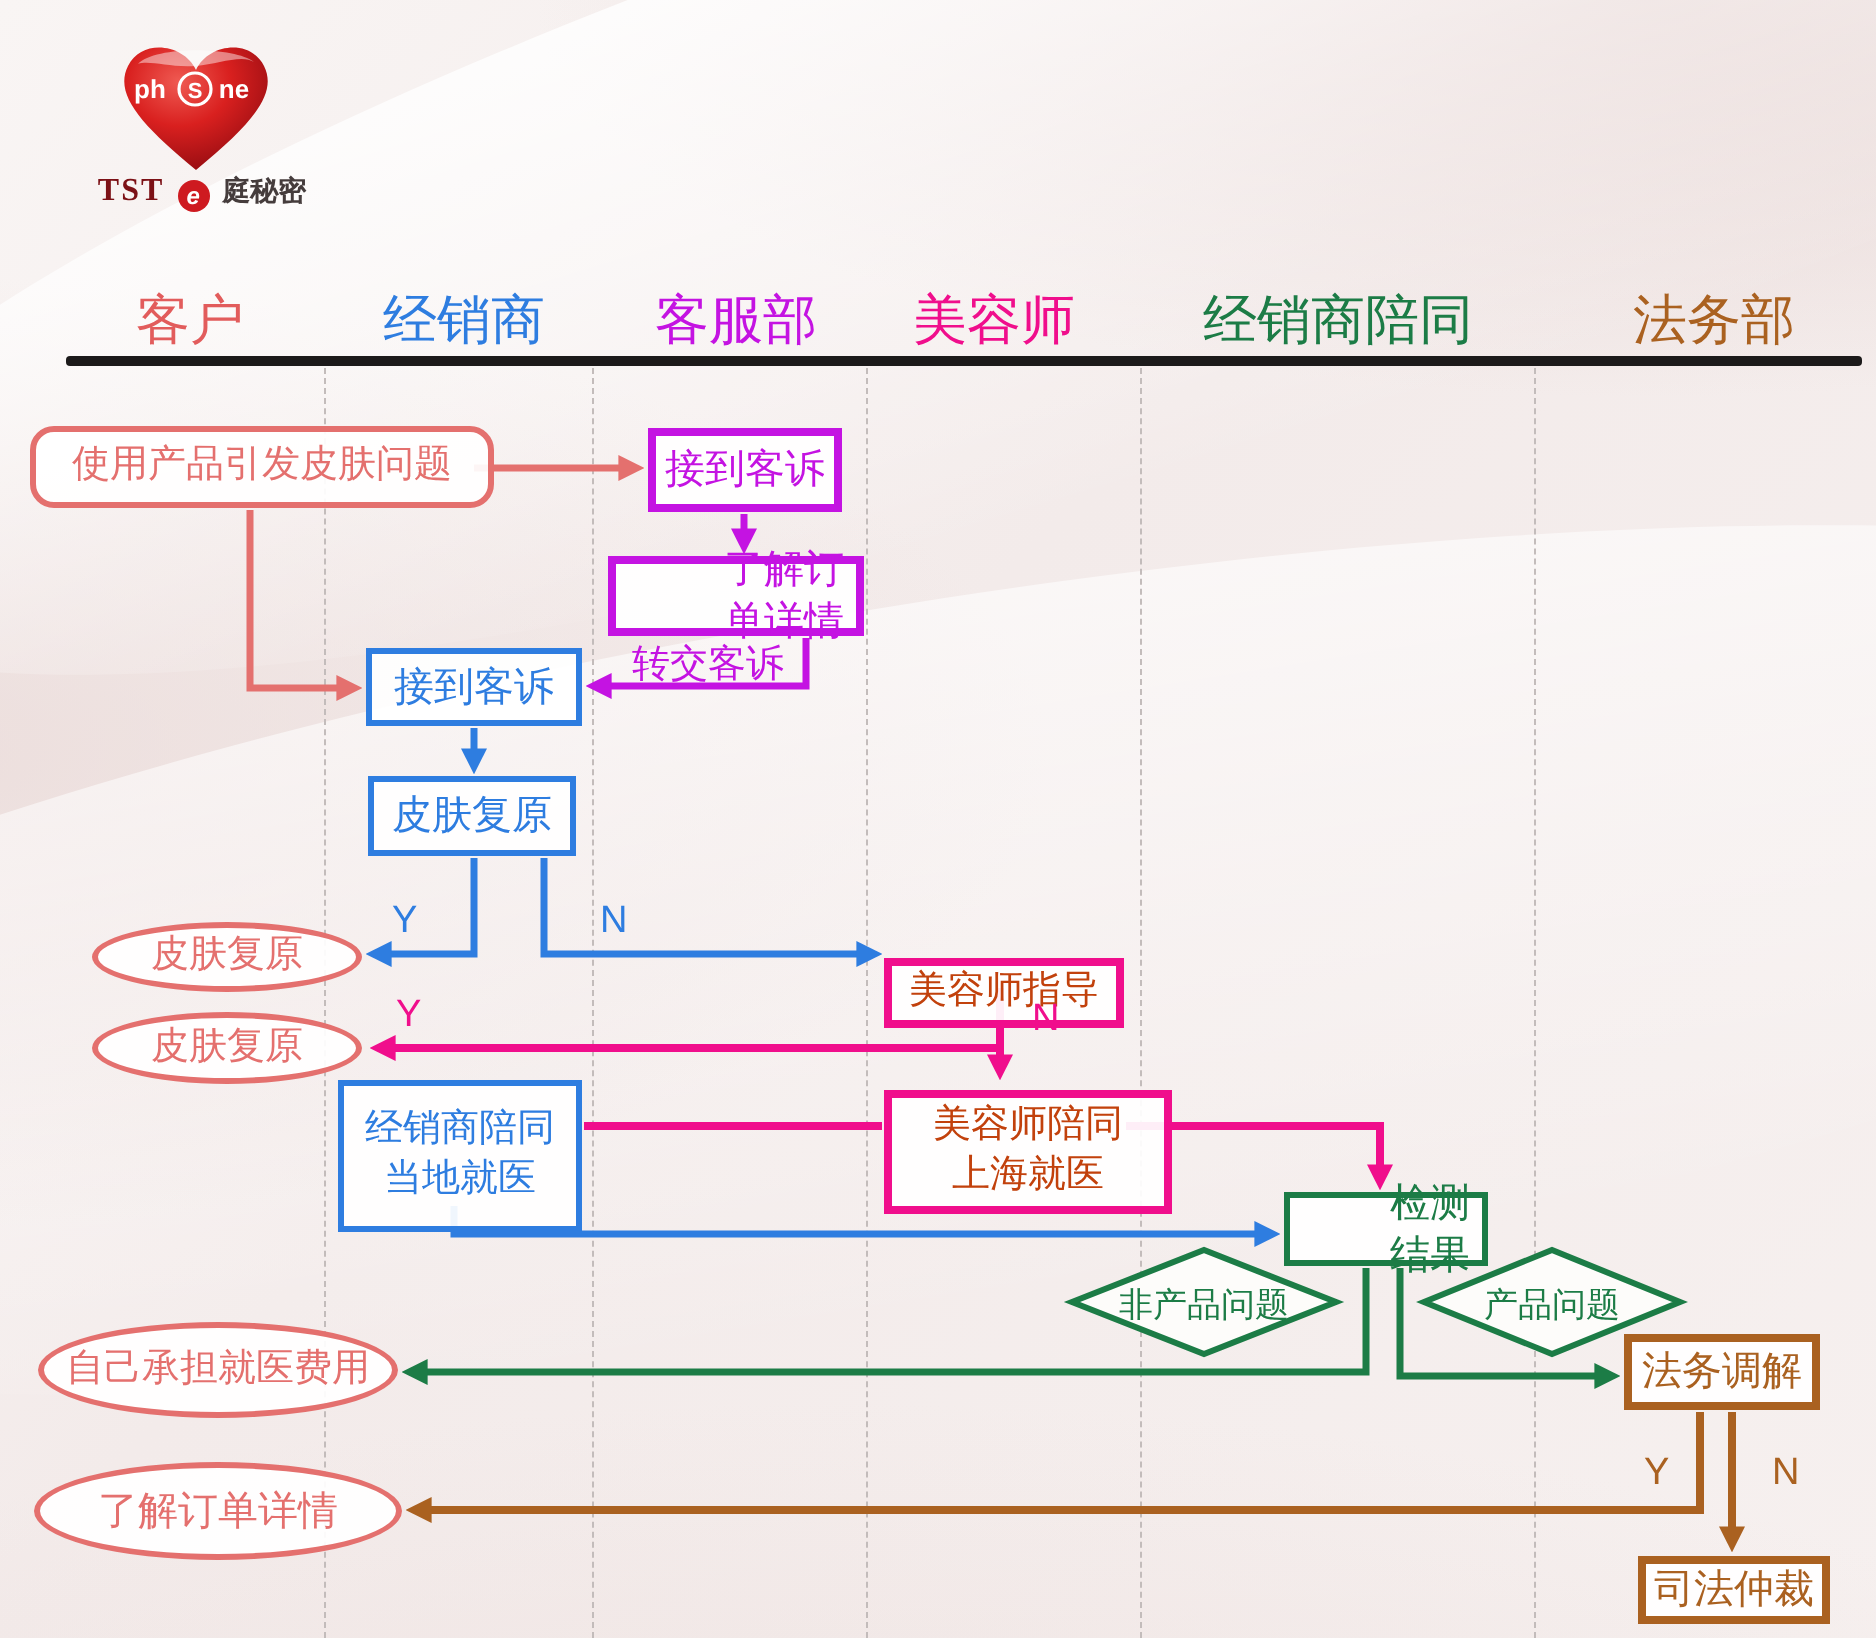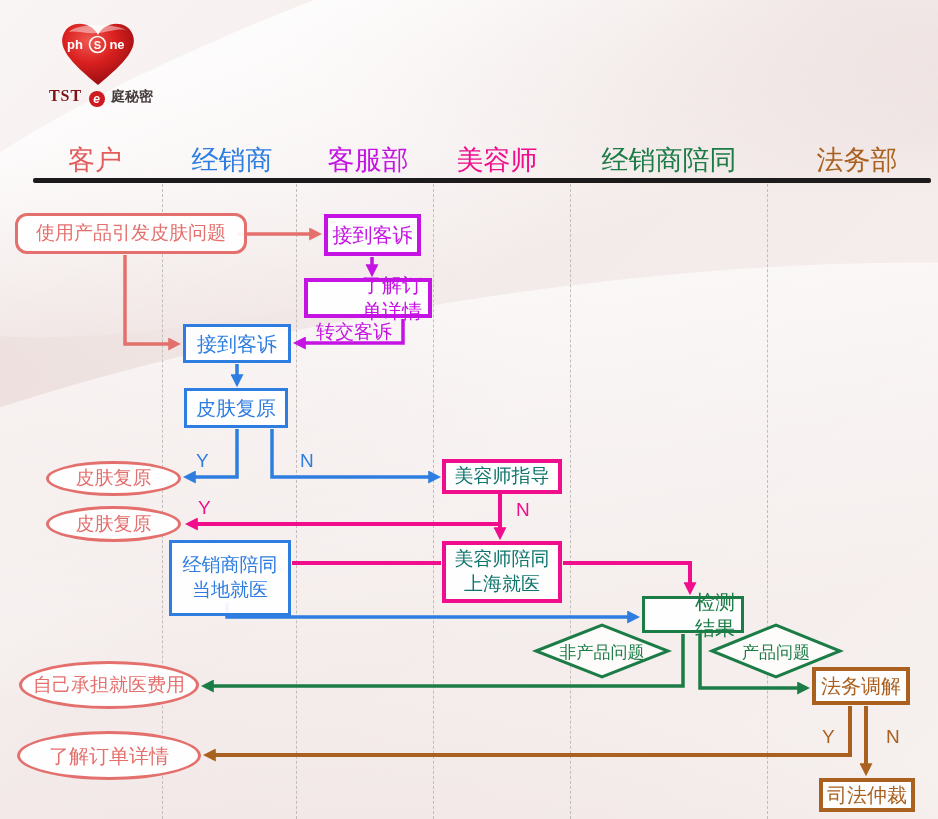--- a/index.html
+++ b/index.html
@@ -49,21 +49,21 @@
   
   .node{position:absolute;box-sizing:border-box;background:rgba(255,255,255,.93);
     border:3px solid;display:flex;align-items:center;justify-content:center;
     font-size:20px;line-height:1.3;text-align:center;white-space:pre-line;}
   .thick{border-width:4px;}
   .rounded{border-radius:12px;}
   .ellipse{border-radius:50%;}
   .b-salmon{border-color:#e4706e;color:#e4706e;}
   .b-blue{border-color:#2e7de0;color:#2e7de0;}
   .b-magenta{border-color:#c413e2;color:#c413e2;}
-  .b-pink{border-color:#f00e8c;color:#0f766e;}
+  .b-pink{border-color:#f00e8c;color:#c2410c;margin-top:20px;}
   .b-green{border-color:#1c7c46;color:#1c7c46;}
   .b-brown{border-color:#aa6120;color:#aa6120;}
 
   .edge-label{position:absolute;font-size:19px;white-space:nowrap;}
   .dtext{position:absolute;font-size:17px;text-align:center;color:#1c7c46;}
 
   svg.wires{position:absolute;left:0;top:0;}
 </style>
 </head>
 <body>
@@ -160,21 +160,21 @@
   </svg>
 
   <div class="node rounded b-salmon" style="left:15px;top:213px;width:232px;height:41px;font-size:19px;">使用产品引发皮肤问题</div>
   <div class="node thick b-magenta" style="left:324px;top:214px;width:97px;height:42px;">接到客诉</div>
   <div class="node thick b-magenta" style="left:304px;top:278px;width:128px;height:40px;padding-left:48px;">了解订单详情</div>
   <div class="node b-blue" style="left:183px;top:324px;width:108px;height:39px;">接到客诉</div>
   <div class="node b-blue" style="left:184px;top:388px;width:104px;height:40px;">皮肤复原</div>
   <div class="node ellipse b-salmon" style="left:46px;top:461px;width:135px;height:35px;font-size:19px;">皮肤复原</div>
   <div class="node ellipse b-salmon" style="left:46px;top:506px;width:135px;height:36px;font-size:19px;">皮肤复原</div>
   <div class="node thick b-pink" style="left:442px;top:459px;width:120px;height:35px;font-size:19px;">美容师指导</div>
-  <div class="node thick b-pink" style="left:442px;top:541px;width:120px;height:62px;font-size:19px;">美容师陪同
+  <div class="node thick b-pink" style="left:442px;top:525px;width:144px;height:62px;font-size:19px;">美容师陪同
 上海就医</div>
   <div class="node b-blue" style="left:169px;top:540px;width:122px;height:76px;font-size:19px;">经销商陪同
 当地就医</div>
   <div class="node b-green" style="left:642px;top:596px;width:102px;height:37px;padding-left:44px;">检测结果</div>
   <div class="node thick b-brown" style="left:812px;top:667px;width:98px;height:38px;">法务调解</div>
   <div class="node thick b-brown" style="left:819px;top:778px;width:96px;height:34px;">司法仲裁</div>
   <div class="node ellipse b-salmon" style="left:19px;top:661px;width:180px;height:48px;font-size:19px;">自己承担就医费用</div>
   <div class="node ellipse b-salmon" style="left:17px;top:731px;width:184px;height:49px;">了解订单详情</div>
 
   <span class="dtext" style="left:536px;top:641px;width:132px;">非产品问题</span>

